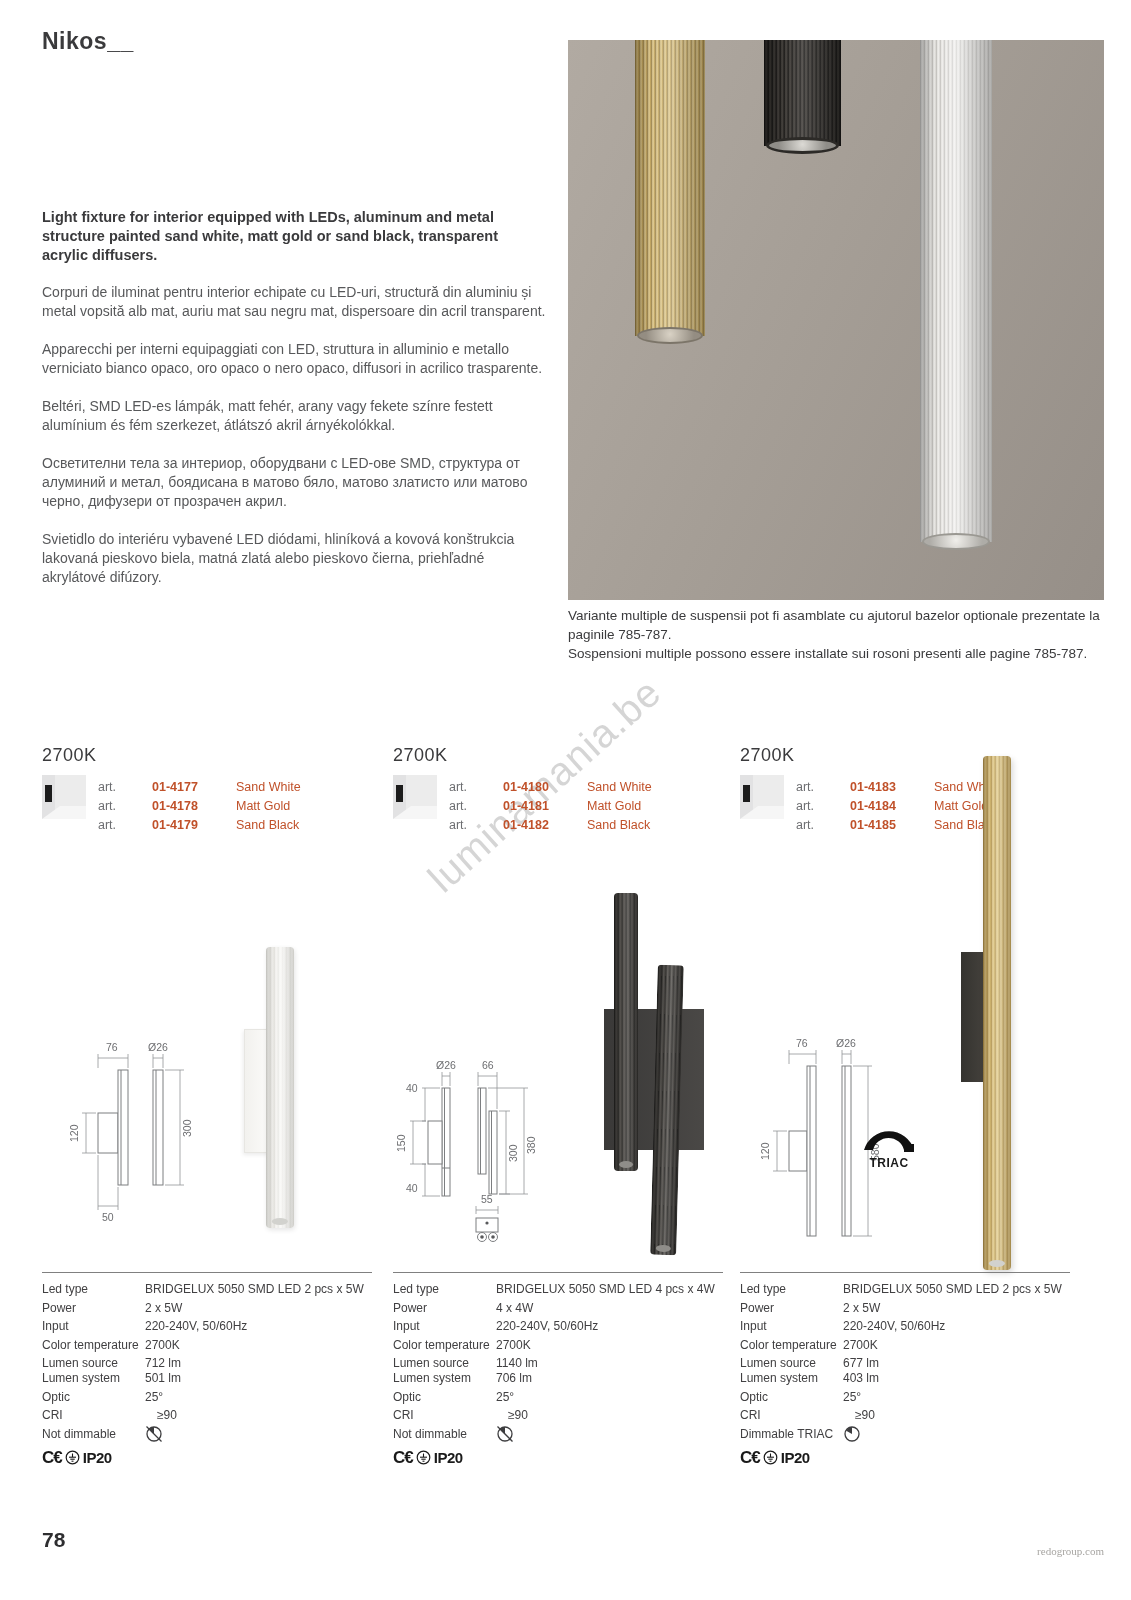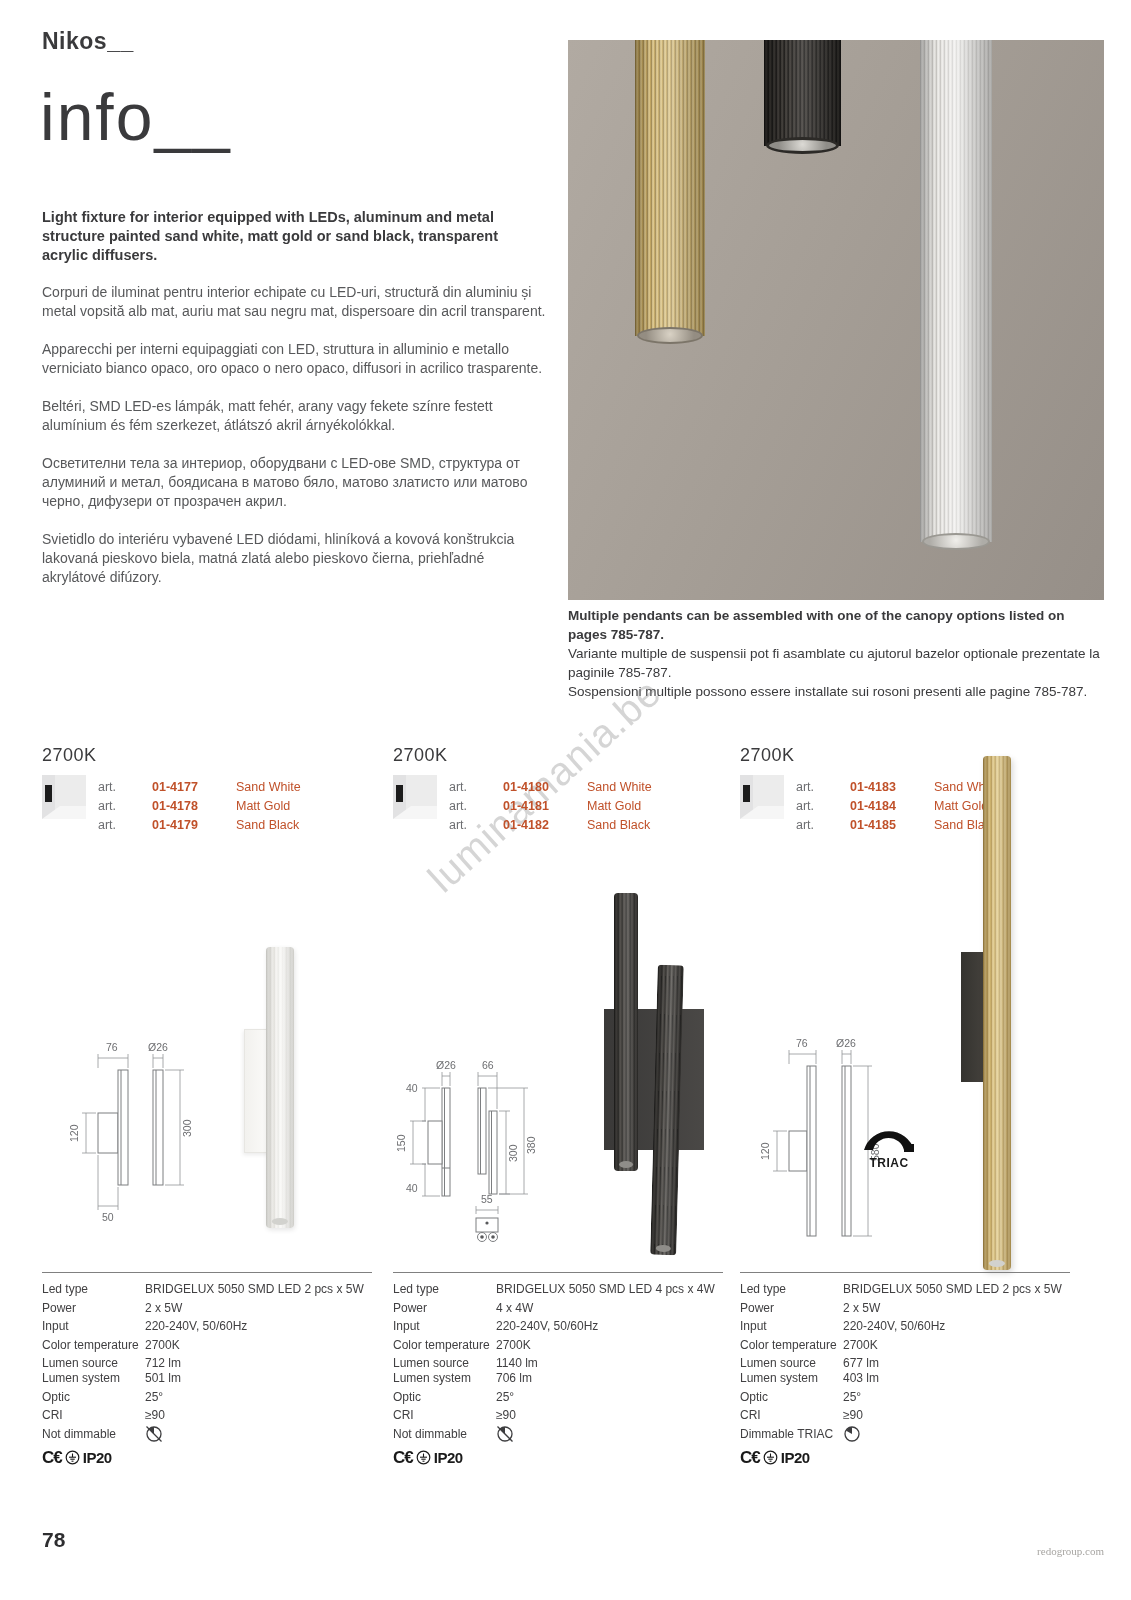--- a/index.html
+++ b/index.html
@@ -100,39 +100,38 @@
   .drawing circle.dot { fill:#58595b; }
 
   
   .triac-badge { left:858px; top:1120px; width:62px; height:52px; text-align:center; }
   .triac-badge .triac-label { font-size:12px; font-weight:bold; color:#1a1a1a; letter-spacing:.5px; }
 
   
   .specs { top:1272px; width:330px; border-top:1px solid #808080; padding-top:9px; font-size:12px; line-height:15px; color:#414042; }
   .spec-row { display:grid; grid-template-columns:103px 1fr; margin-bottom:3.5px; }
   .spec-row.tight { margin-bottom:0; }
-  .spec-row.gap { margin-top:3px; }
+  .spec-row.gap { margin-top:3px;gap:12px; }
   .spec-label { color:#414042; }
   .spec-value { color:#414042; }
   .dim-row .spec-value svg { margin-top:-2px; }
   .cert-row { display:flex; align-items:center; gap:3px; margin-top:2px; }
   .ce-mark { font-size:17px; font-weight:bold; letter-spacing:-1px; color:#1a1a1a; }
   .ip-mark { font-size:15px; font-weight:bold; color:#1a1a1a; letter-spacing:-.5px; }
 
   
   .page-number { left:42px; top:1528px; font-size:21px; font-weight:bold; color:#2e2e30; }
   .website { right:27px; top:1545px; font-size:11px; color:#a7a5a2;font-family:Liberation Serif, serif; }
 </style>
 </head>
 <body>
 
 <div class="page">
 
   <div class="abs brand">Nikos__</div>
-  <div class="abs title">info__</div>
 
   <p class="abs intro-en">Light fixture for interior equipped with LEDs, aluminum and metal structure painted sand white, matt gold or sand black, transparent acrylic diffusers.</p>
   <div class="abs paras">
     <p>Corpuri de iluminat pentru interior echipate cu LED-uri, structură din aluminiu și metal vopsită alb mat, auriu mat sau negru mat, dispersoare din acril transparent.</p>
     <p>Apparecchi per interni equipaggiati con LED, struttura in alluminio e metallo verniciato bianco opaco, oro opaco o nero opaco, diffusori in acrilico trasparente.</p>
     <p>Beltéri, SMD LED-es lámpák, matt fehér, arany vagy fekete színre festett alumínium és fém szerkezet, átlátszó akril árnyékolókkal.</p>
     <p>Осветителни тела за интериор, оборудвани с LED-ове SMD, структура от алуминий и метал, боядисана в матово бяло, матово златисто или матово черно, дифузери от прозрачен акрил.</p>
     <p>Svietidlo do interiéru vybavené LED diódami, hliníková a kovová konštrukcia lakovaná pieskovo biela, matná zlatá alebo pieskovo čierna, priehľadné akrylátové difúzory.</p>
   </div>
 
@@ -142,21 +141,20 @@
       </div>
     <div class="pendant pendant-black">
         <div class="cap"></div>
       </div>
     <div class="pendant pendant-white">
         <div class="cap"></div>
       </div>
   </div>
 
   <div class="abs caption">
-    <p class="cap-bold">Multiple pendants can be assembled with one of the canopy options listed on pages 785-787.</p>
     <p>Variante multiple de suspensii pot fi asamblate cu ajutorul bazelor optionale prezentate la paginile 785-787.</p>
     <p>Sospensioni multiple possono essere installate sui rosoni presenti alle pagine 785-787.</p>
   </div>
 
   <div class="abs watermark">luminamania.be</div>
 
   <div class="abs col-head" style="left:42px;">
     <div class="temp">2700K</div>
     <div class="mount-icon">
       <svg width="44" height="44" viewBox="0 0 44 44">

